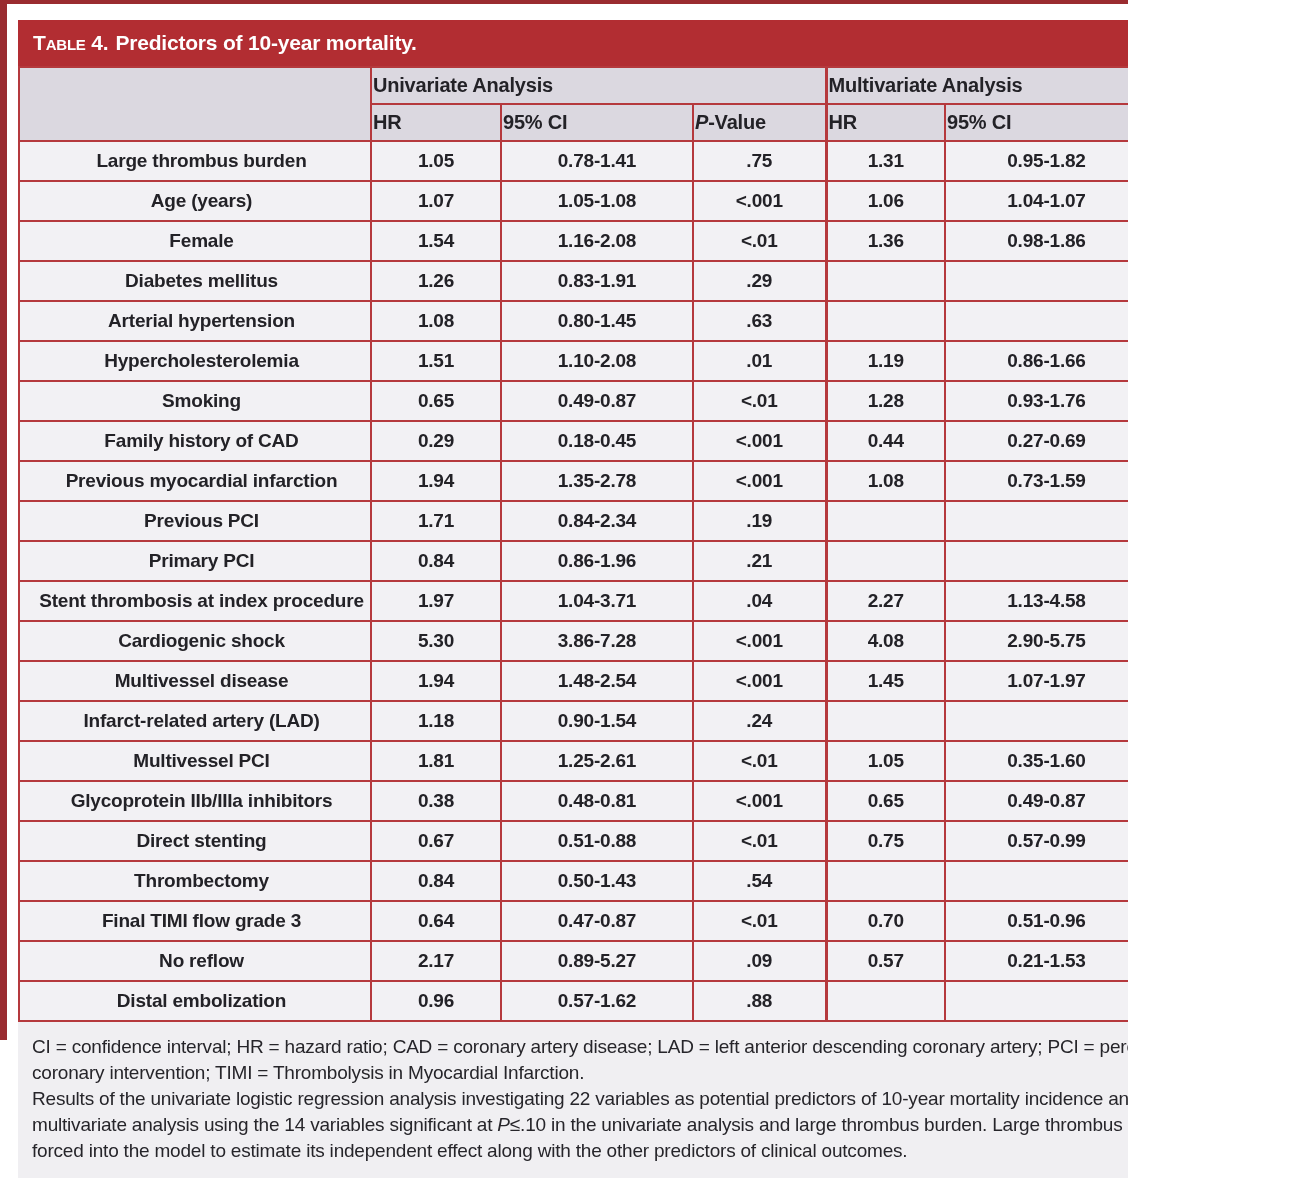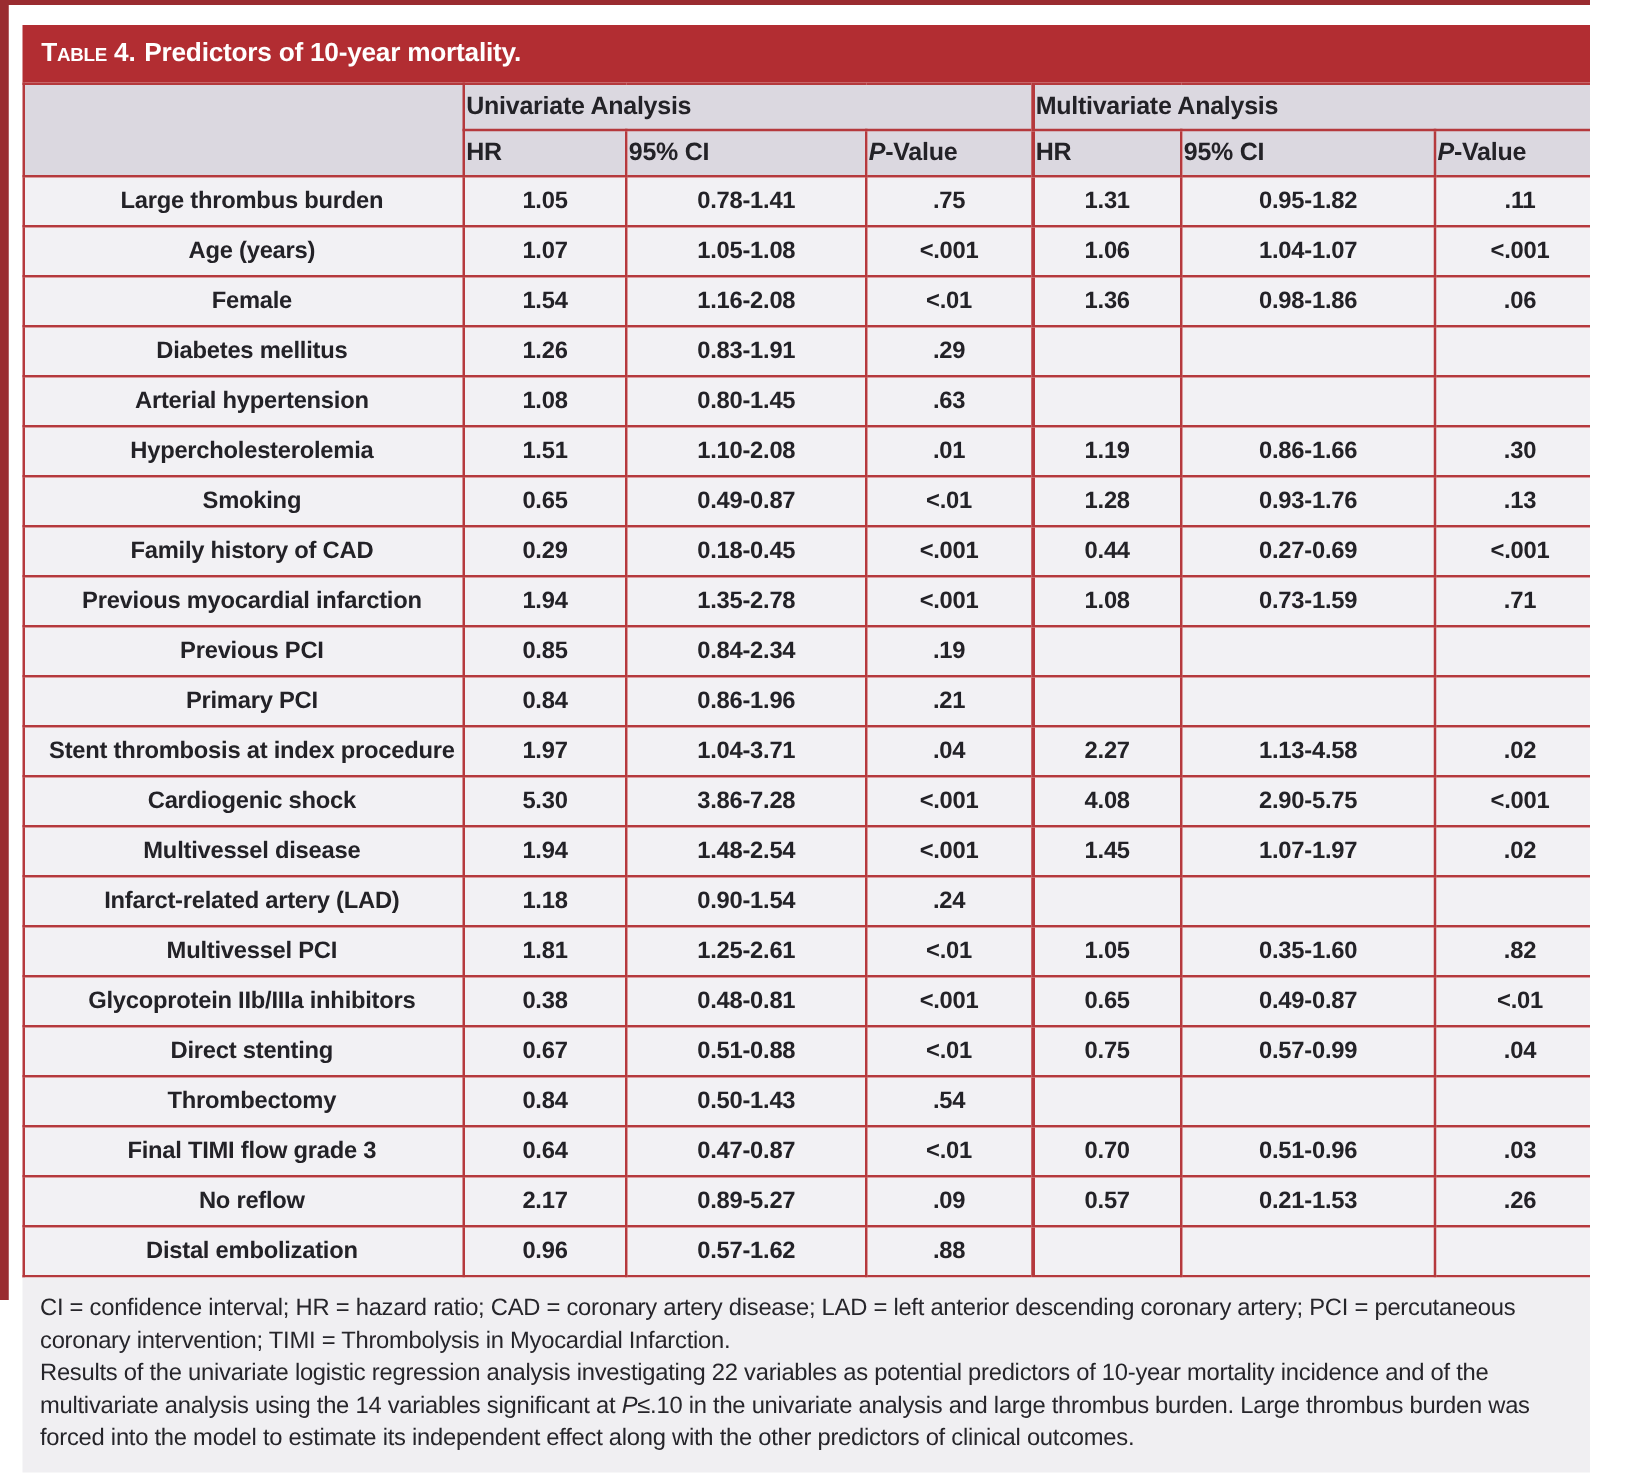--- a/index.html
+++ b/index.html
@@ -1,18 +1,18 @@
 <!DOCTYPE html>
 <html><head>
 <meta charset="utf-8">
 <style>
   html,body{margin:0;padding:0;background:#ffffff;}
   .page{
     position:relative;
-    width:1272px;height:1179px;
+    width:1128px;height:1179px;
     background:#ffffff;
     font-family:"Liberation Sans", sans-serif;
     color:#232227;
     letter-spacing:-0.2px;
     overflow:hidden;
   }
   .top-strip{position:absolute;top:0;left:0;width:1300px;height:4px;background:#9a2c30;}
   .left-strip{position:absolute;top:0;left:0;width:7px;height:1040px;background:#9a2c30;}
   .content{position:absolute;left:18px;top:20px;width:1265px;}
 
@@ -164,21 +164,21 @@
             <td class="label-cell">Previous myocardial infarction</td>
             <td class="value-cell">1.94</td>
             <td class="value-cell">1.35-2.78</td>
             <td class="value-cell">&lt;.001</td>
             <td class="value-cell section-start">1.08</td>
             <td class="value-cell">0.73-1.59</td>
             <td class="value-cell">.71</td>
           </tr>
           <tr>
             <td class="label-cell">Previous PCI</td>
-            <td class="value-cell">0.85</td>
+            <td class="value-cell">1.71</td>
             <td class="value-cell">0.84-2.34</td>
             <td class="value-cell">.19</td>
             <td class="value-cell section-start"></td>
             <td class="value-cell"></td>
             <td class="value-cell"></td>
           </tr>
           <tr>
             <td class="label-cell">Primary PCI</td>
             <td class="value-cell">0.84</td>
             <td class="value-cell">0.86-1.96</td>

